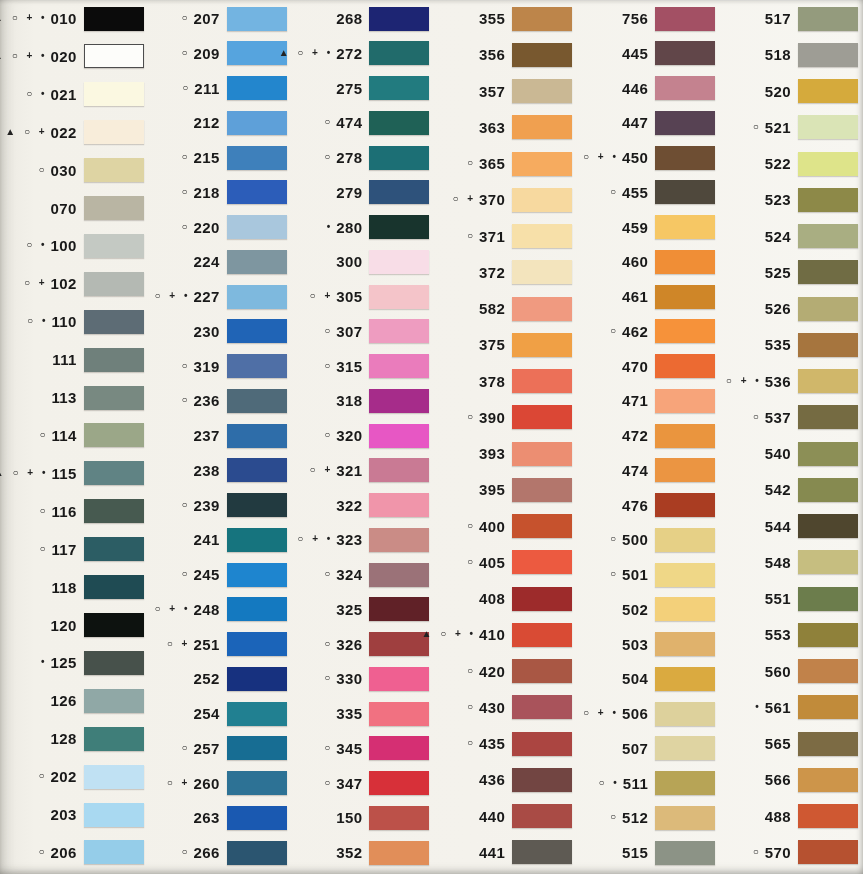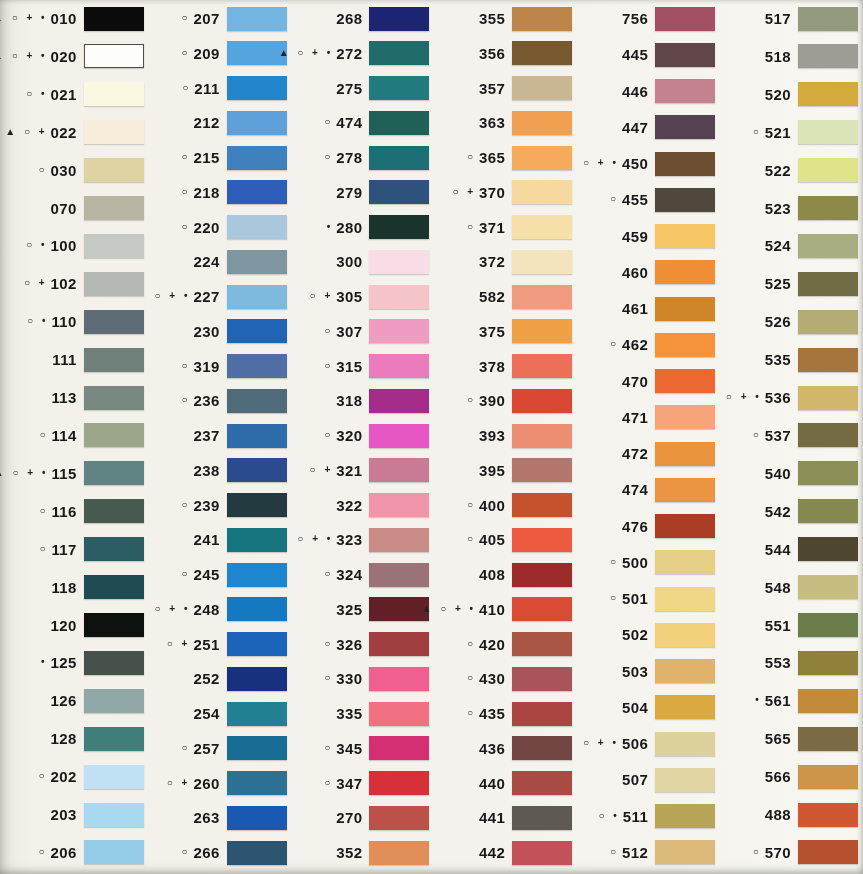--- a/index.html
+++ b/index.html
@@ -526,21 +526,21 @@
         </div>
         <div class="row">
           <div class="label">
             <span class="sym">○</span>
             <span class="code">347</span>
           </div>
           <div class="swatch" style="background: rgb(215, 48, 57);"></div>
         </div>
         <div class="row">
           <div class="label">
-            <span class="code">270</span>
+            <span class="code">150</span>
           </div>
           <div class="swatch" style="background: rgb(188, 81, 73);"></div>
         </div>
         <div class="row">
           <div class="label">
             <span class="code">352</span>
           </div>
           <div class="swatch" style="background: rgb(225, 142, 89);"></div>
         </div>
       </div>
@@ -692,26 +692,20 @@
             <span class="code">440</span>
           </div>
           <div class="swatch" style="background: rgb(169, 75, 69);"></div>
         </div>
         <div class="row">
           <div class="label">
             <span class="code">441</span>
           </div>
           <div class="swatch" style="background: rgb(94, 90, 83);"></div>
         </div>
-        <div class="row">
-          <div class="label">
-            <span class="code">442</span>
-          </div>
-          <div class="swatch" style="background: rgb(195, 81, 89);"></div>
-        </div>
       </div>
       <div class="col">
         <div class="row">
           <div class="label">
             <span class="code">756</span>
           </div>
           <div class="swatch" style="background: rgb(163, 80, 100);"></div>
         </div>
         <div class="row">
           <div class="label">
@@ -852,20 +846,26 @@
           </div>
           <div class="swatch" style="background: rgb(183, 164, 86);"></div>
         </div>
         <div class="row">
           <div class="label">
             <span class="sym">○</span>
             <span class="code">512</span>
           </div>
           <div class="swatch" style="background: rgb(220, 186, 122);"></div>
         </div>
+        <div class="row">
+          <div class="label">
+            <span class="code">515</span>
+          </div>
+          <div class="swatch" style="background: rgb(140, 147, 134);"></div>
+        </div>
       </div>
       <div class="col">
         <div class="row">
           <div class="label">
             <span class="code">517</span>
           </div>
           <div class="swatch" style="background: rgb(148, 155, 125);"></div>
         </div>
         <div class="row">
           <div class="label">
@@ -964,20 +964,26 @@
           <div class="label">
             <span class="code">551</span>
           </div>
           <div class="swatch" style="background: rgb(108, 125, 76);"></div>
         </div>
         <div class="row">
           <div class="label">
             <span class="code">553</span>
           </div>
           <div class="swatch" style="background: rgb(143, 129, 58);"></div>
+        </div>
+        <div class="row">
+          <div class="label">
+            <span class="code">560</span>
+          </div>
+          <div class="swatch" style="background: rgb(193, 130, 74);"></div>
         </div>
         <div class="row">
           <div class="label">
             <span class="sym">•</span>
             <span class="code">561</span>
           </div>
           <div class="swatch" style="background: rgb(193, 139, 58);"></div>
         </div>
         <div class="row">
           <div class="label">

